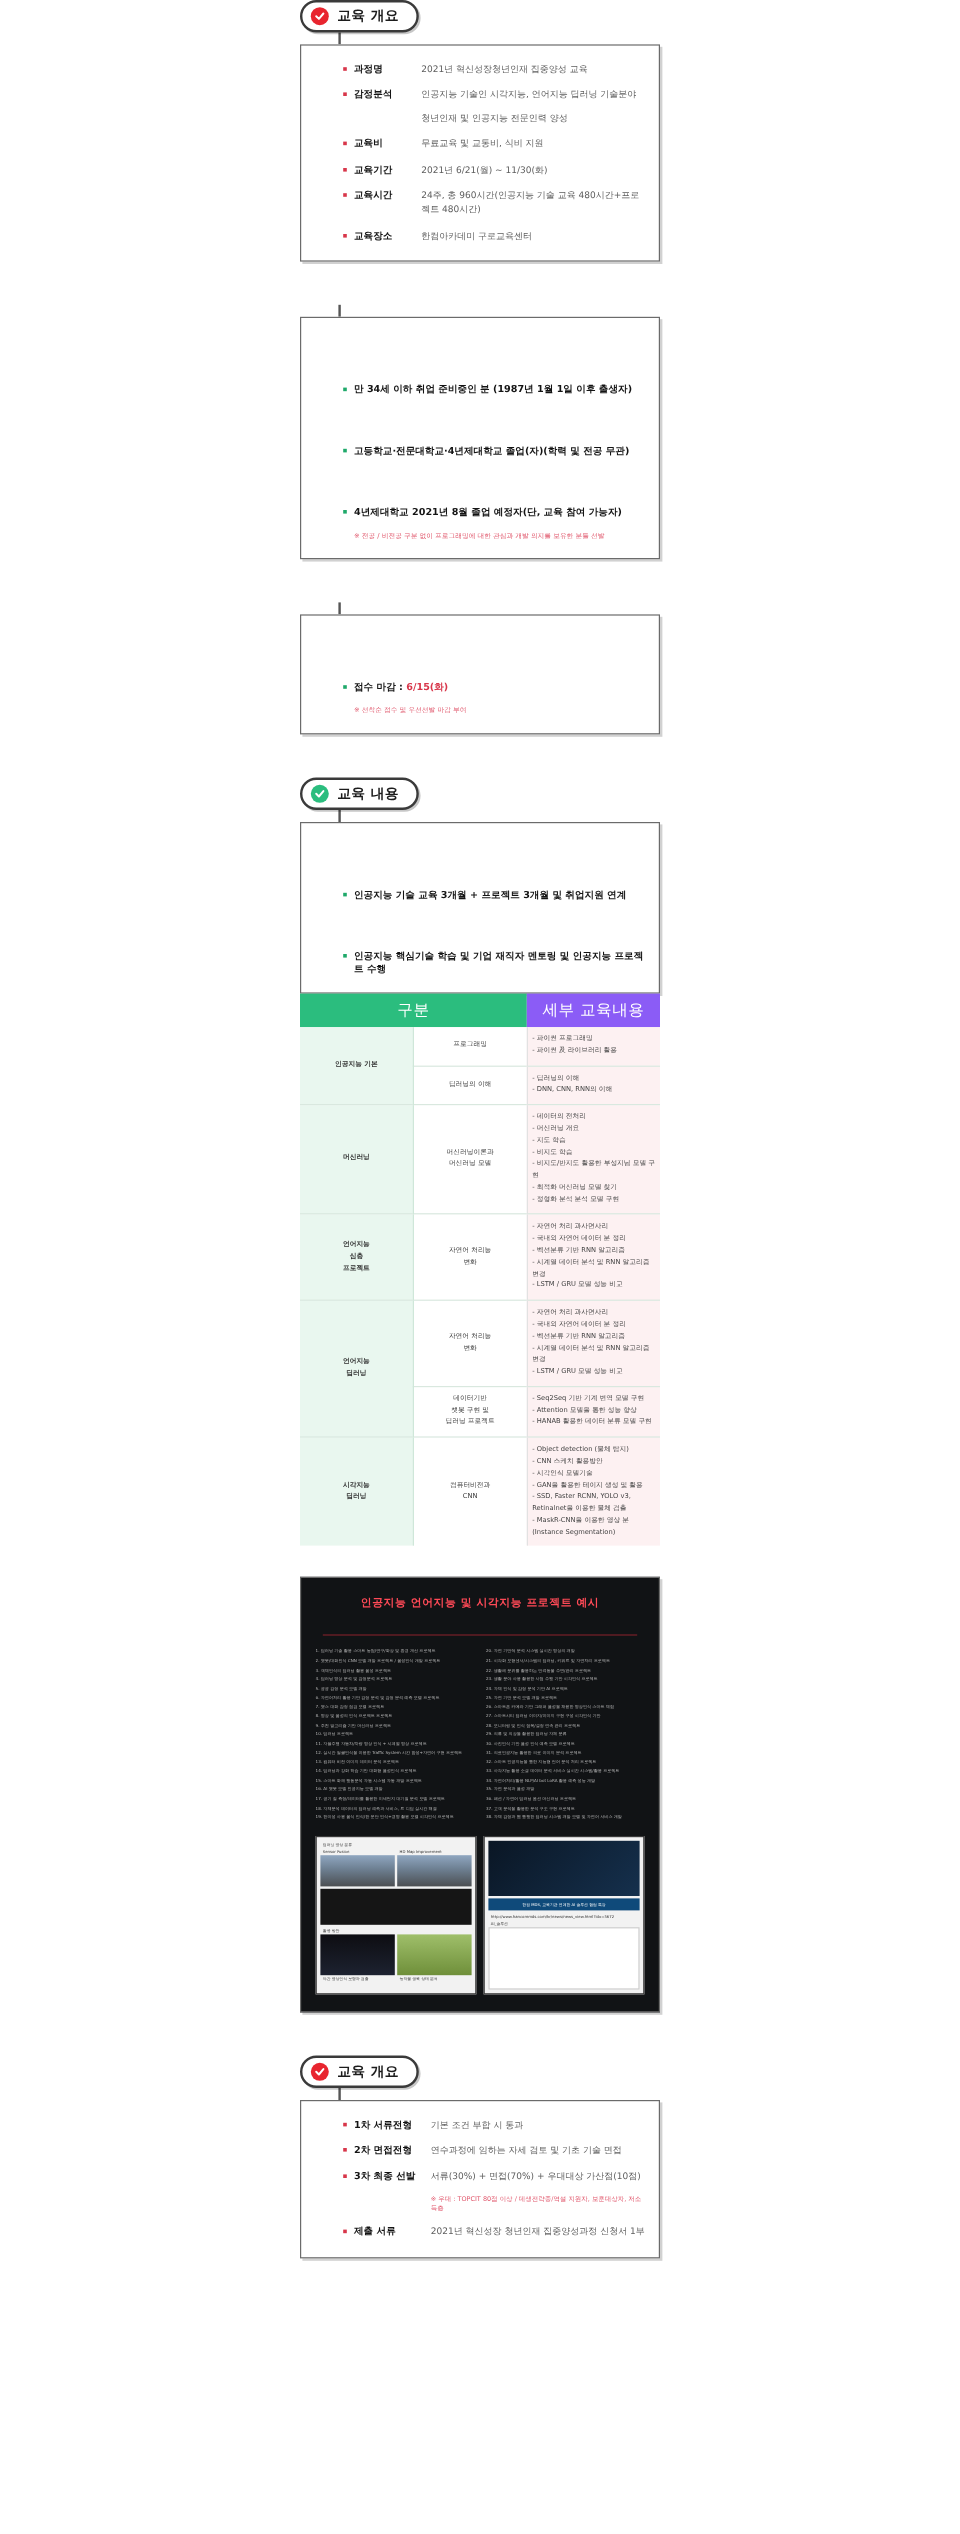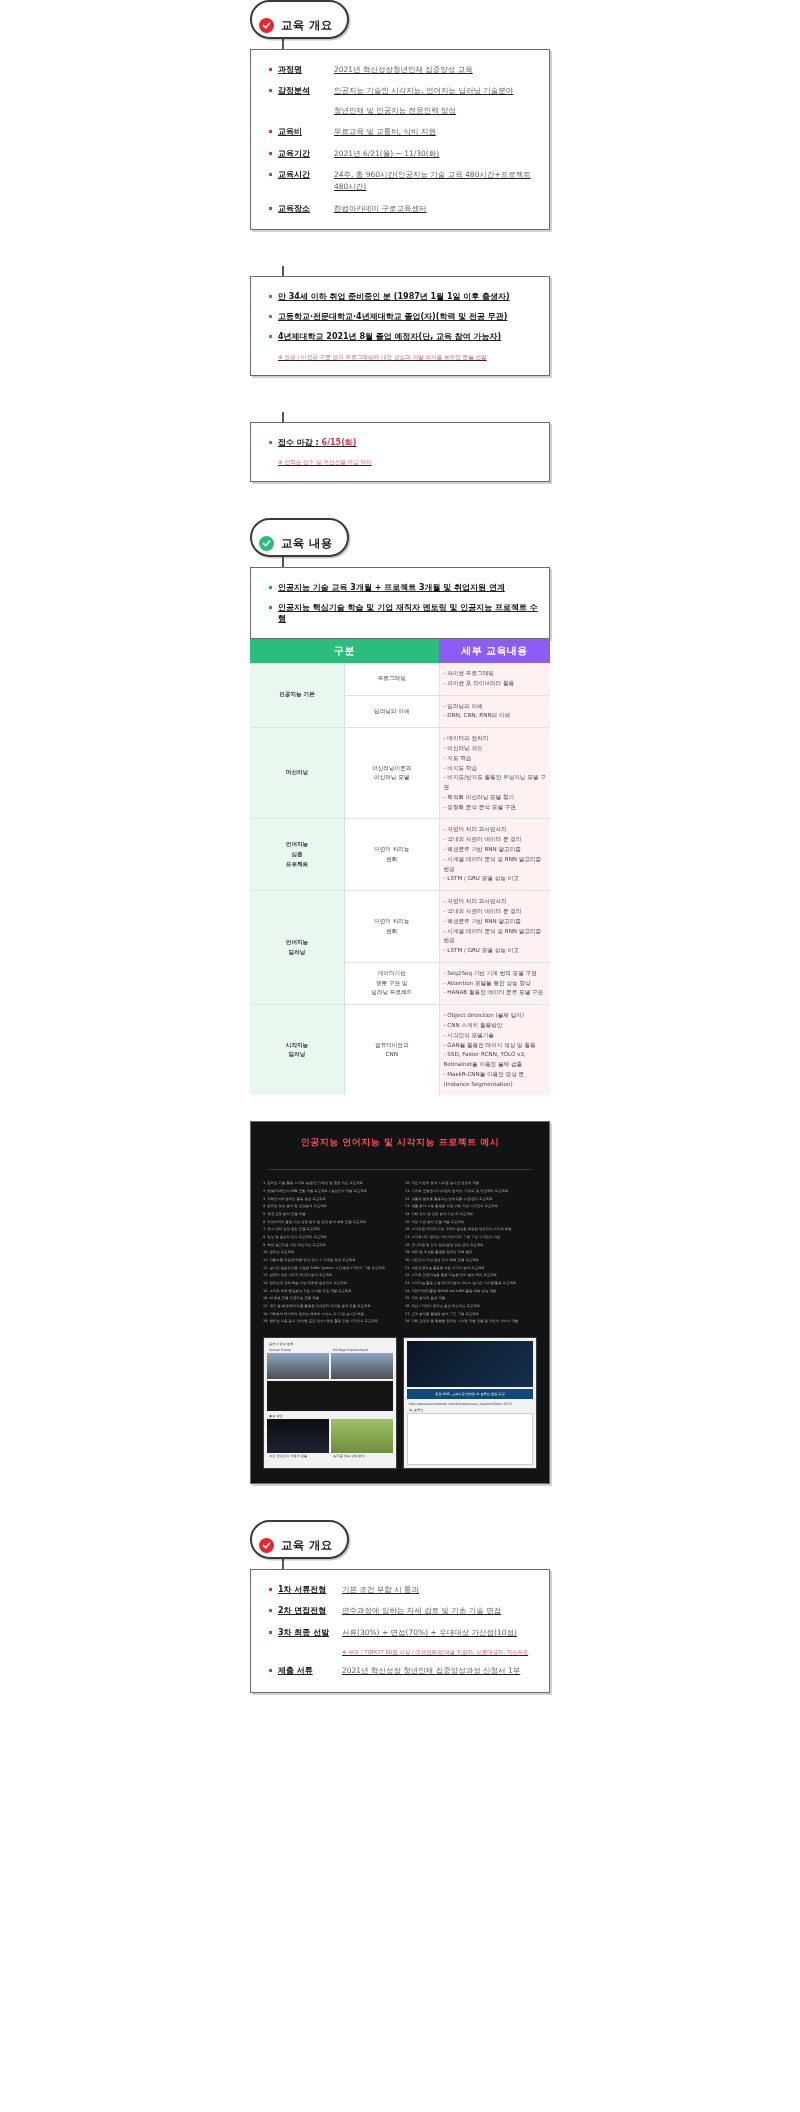--- a/index.html
+++ b/index.html
@@ -10,67 +10,66 @@
     color: #222;
   }
   .page { width: 800px; position: relative; padding-bottom: 20px; }
 
   
   .sec { width: 300px; margin: 0 auto 0 auto; position: relative; }
   .pill-wrap { display: flex; justify-content: flex-start; padding-left: 0px; }
   .pill {
     display: inline-flex; align-items: center; gap: 7px;
     border: 2.2px solid #3a3a3a; border-radius: 999px;
-    background: #fff; padding: 16px 14px 4px 7px;
+    background: #fff; padding: 4px 14px 4px 7px;
     box-shadow: 1.5px 1.5px 0 rgba(0,0,0,.22);
   }
   .pill .chk {
     width: 15px; height: 15px; border-radius: 50%;
     display: inline-flex; align-items: center; justify-content: center;
     flex: 0 0 auto;
   }
   .pill .chk svg { width: 9px; height: 9px; display: block; }
   .pill .label { font-size: 11.5px; font-weight: 700; letter-spacing: .3px; color: #1c1c1c; }
 
   .connector { width: 2px; height: 10px; background: #555; margin-left: 32px; }
 
   .panel {
     border: 1.6px solid #6b6b6b; background: #fff;
     box-shadow: 2px 2px 0 rgba(0,0,0,.18);
-    padding: 14px 10px 14px 18px;
-    text-decoration: underline;
+    padding: 14px 10px 14px 35px;
   }
 
   
   .drow { display: flex; align-items: flex-start; margin-bottom: 9px; font-size: 8px; }
   .drow:last-child { margin-bottom: 0; }
   .dbullet {
     width: 3px; height: 3px; background: #d8364a; flex: 0 0 auto;
     margin-top: 4px; margin-right: 6px;
   }
   .dterm { width: 56px; flex: 0 0 auto; font-weight: 700; color: #141414; font-size: 8px; }
   .ddesc { color: #5e5e5e; line-height: 1.65; font-size: 7.5px; }
   .ddesc .sub { display: block; }
 
   
   .blist { list-style: none; }
   .blist li {
     position: relative; padding-left: 9px; margin-bottom: 9px;
-    font-size: 8px; font-weight: 700; color: #141414; line-height: 1.4;
+    font-size: 8px; font-weight: 700; color: #141414; line-height: 1.4; margin-top: 40px;
   }
   .blist li::before {
     content: ""; position: absolute; left: 0; top: 4px;
     width: 3px; height: 3px; background: #1fa96a;
   }
   .note { color: #e0566b; font-size: 5.6px; margin-top: 10px; padding-left: 9px; line-height: 1.5; }
   .note.small { font-size: 5.4px; }
   .redval { color: #d8364a; }
   table.curr { width: 100%; border-collapse: collapse; table-layout: fixed; }
   table.curr th {
-    color: #fff; font-size: 10px; font-weight: 700; padding: 5px 0; text-align: center;
+    color: #fff; font-size: 13px; font-weight: 400; padding: 5px 0; text-align: center;
     letter-spacing: .4px;
   }
   th.h-left { background: #2bbd7e; width: 63%; }
   th.h-right { background: #8b5cf6; width: 37%; }
   table.curr td { vertical-align: middle; padding: 6px 4px; font-size: 5.6px; line-height: 1.75; }
   td.c1 { background: #e9f7ef; width: 22%; text-align: center; font-weight: 700; color: #2f2f2f; border-right: 1px solid #cfe7d9; }
   td.c2 { background: #ffffff; width: 23%; text-align: center; color: #3a3a3a; border-right: 1px solid #e2e2e2; }
   td.c3 { background: #fdf1f2; width: 55%; text-align: left; color: #444; padding-left: 10px; }
   table.curr tr { border-bottom: 1px solid #d9e8df; }
   table.curr tr:last-child { border-bottom: none; }

